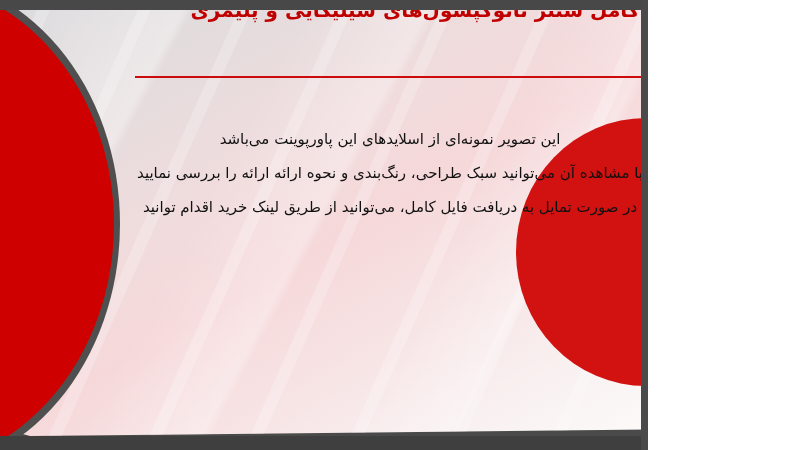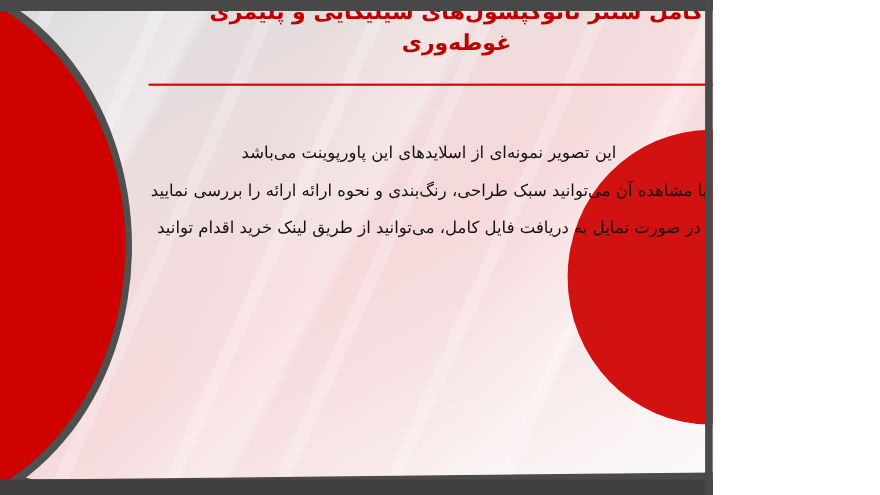--- a/index.html
+++ b/index.html
@@ -195,21 +195,20 @@
   <div class="red-left-outline"></div>
   <div class="red-left"></div>
   <div class="red-left-edge"></div>
 
   <div class="frame-top"></div>
   <div class="frame-bottom"></div>
   <div class="frame-right"></div>
 
   <div class="title-block">
     <span class="title-line">کامل سنتز نانوکپسول‌های سیلیکایی و پلیمری</span>
-    <span class="title-line">غوطه‌وری</span>
   </div>
 
   <div class="title-rule"></div>
 
   <div class="body-block">
     <span class="body-line">این تصویر نمونه‌ای از اسلایدهای این پاورپوینت می‌باشد</span>
     <span class="body-line">با مشاهده آن می‌توانید سبک طراحی، رنگ‌بندی و نحوه ارائه ارائه را بررسی نمایید</span>
     <span class="body-line">در صورت تمایل به دریافت فایل کامل، می‌توانید از طریق لینک خرید اقدام توانید</span>
   </div>
 

